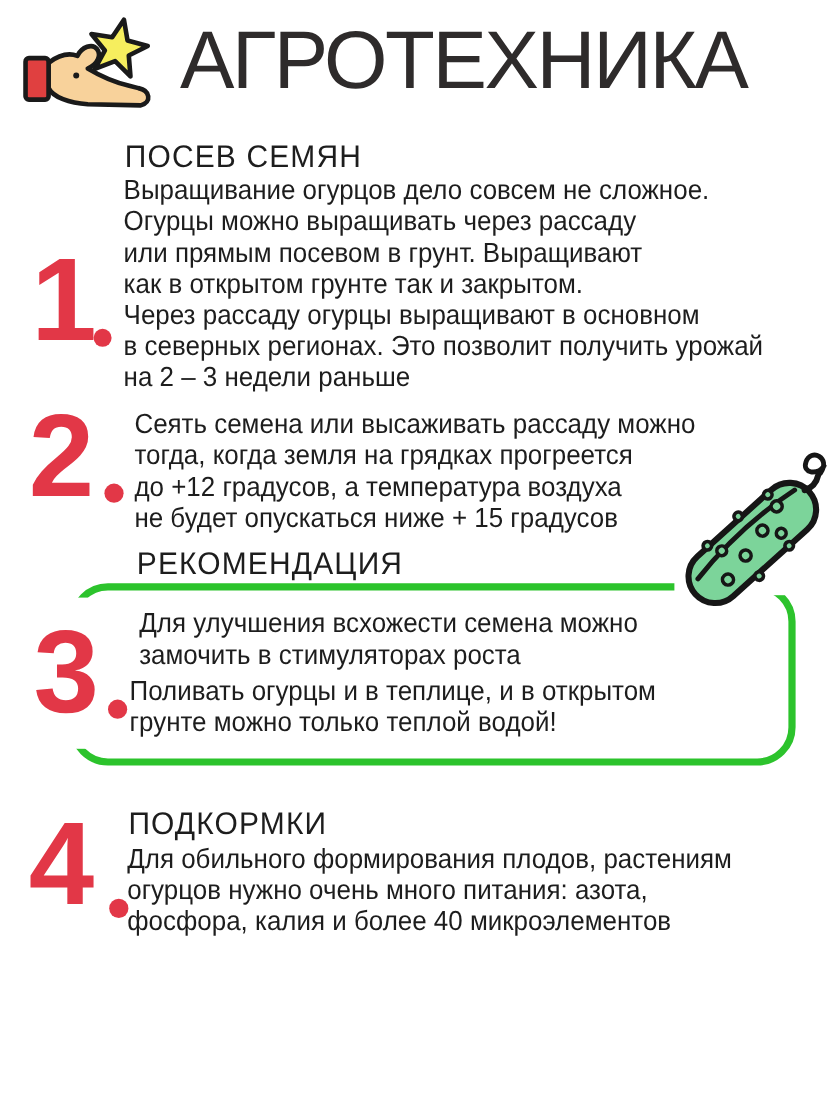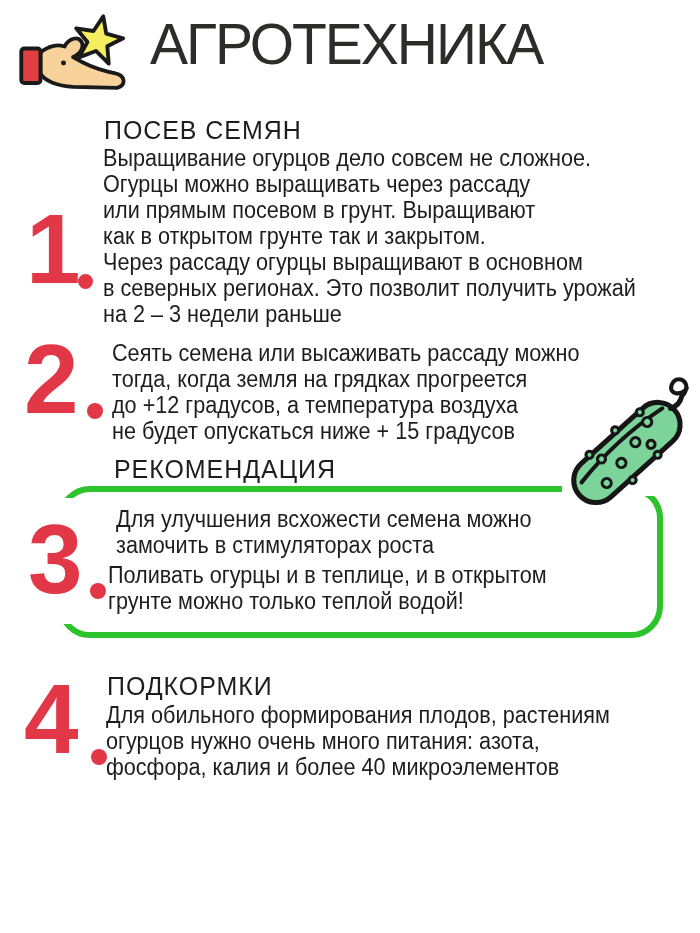--- a/index.html
+++ b/index.html
@@ -3,21 +3,21 @@
 <meta charset="utf-8">
 <style>
   html,body{margin:0;padding:0;background:#ffffff;}
   .frame{
     position:relative;width:700px;height:933px;margin:0 auto;
     background:#ffffff;overflow:hidden;
     font-family:"Liberation Sans",sans-serif;color:#1d1d1d;
   }
   .abs{position:absolute;}
   .title{
-    font-size:57px;font-weight:500;letter-spacing:-2px;color:#2e2b2b;
+    font-size:68px;font-weight:500;letter-spacing:-2px;color:#2e2b2b;
     line-height:1;white-space:nowrap;
   }
   .heading{
     font-size:26px;font-weight:400;letter-spacing:1px;color:#1d1d1d;
     line-height:1.1;white-space:nowrap;transform:scaleX(.96);transform-origin:left top;
   }
   .body-text{
     font-size:23px;line-height:26px;white-space:pre-line;color:#1d1d1d;
     transform:scaleX(.94);transform-origin:left top;white-space:pre;
   }

